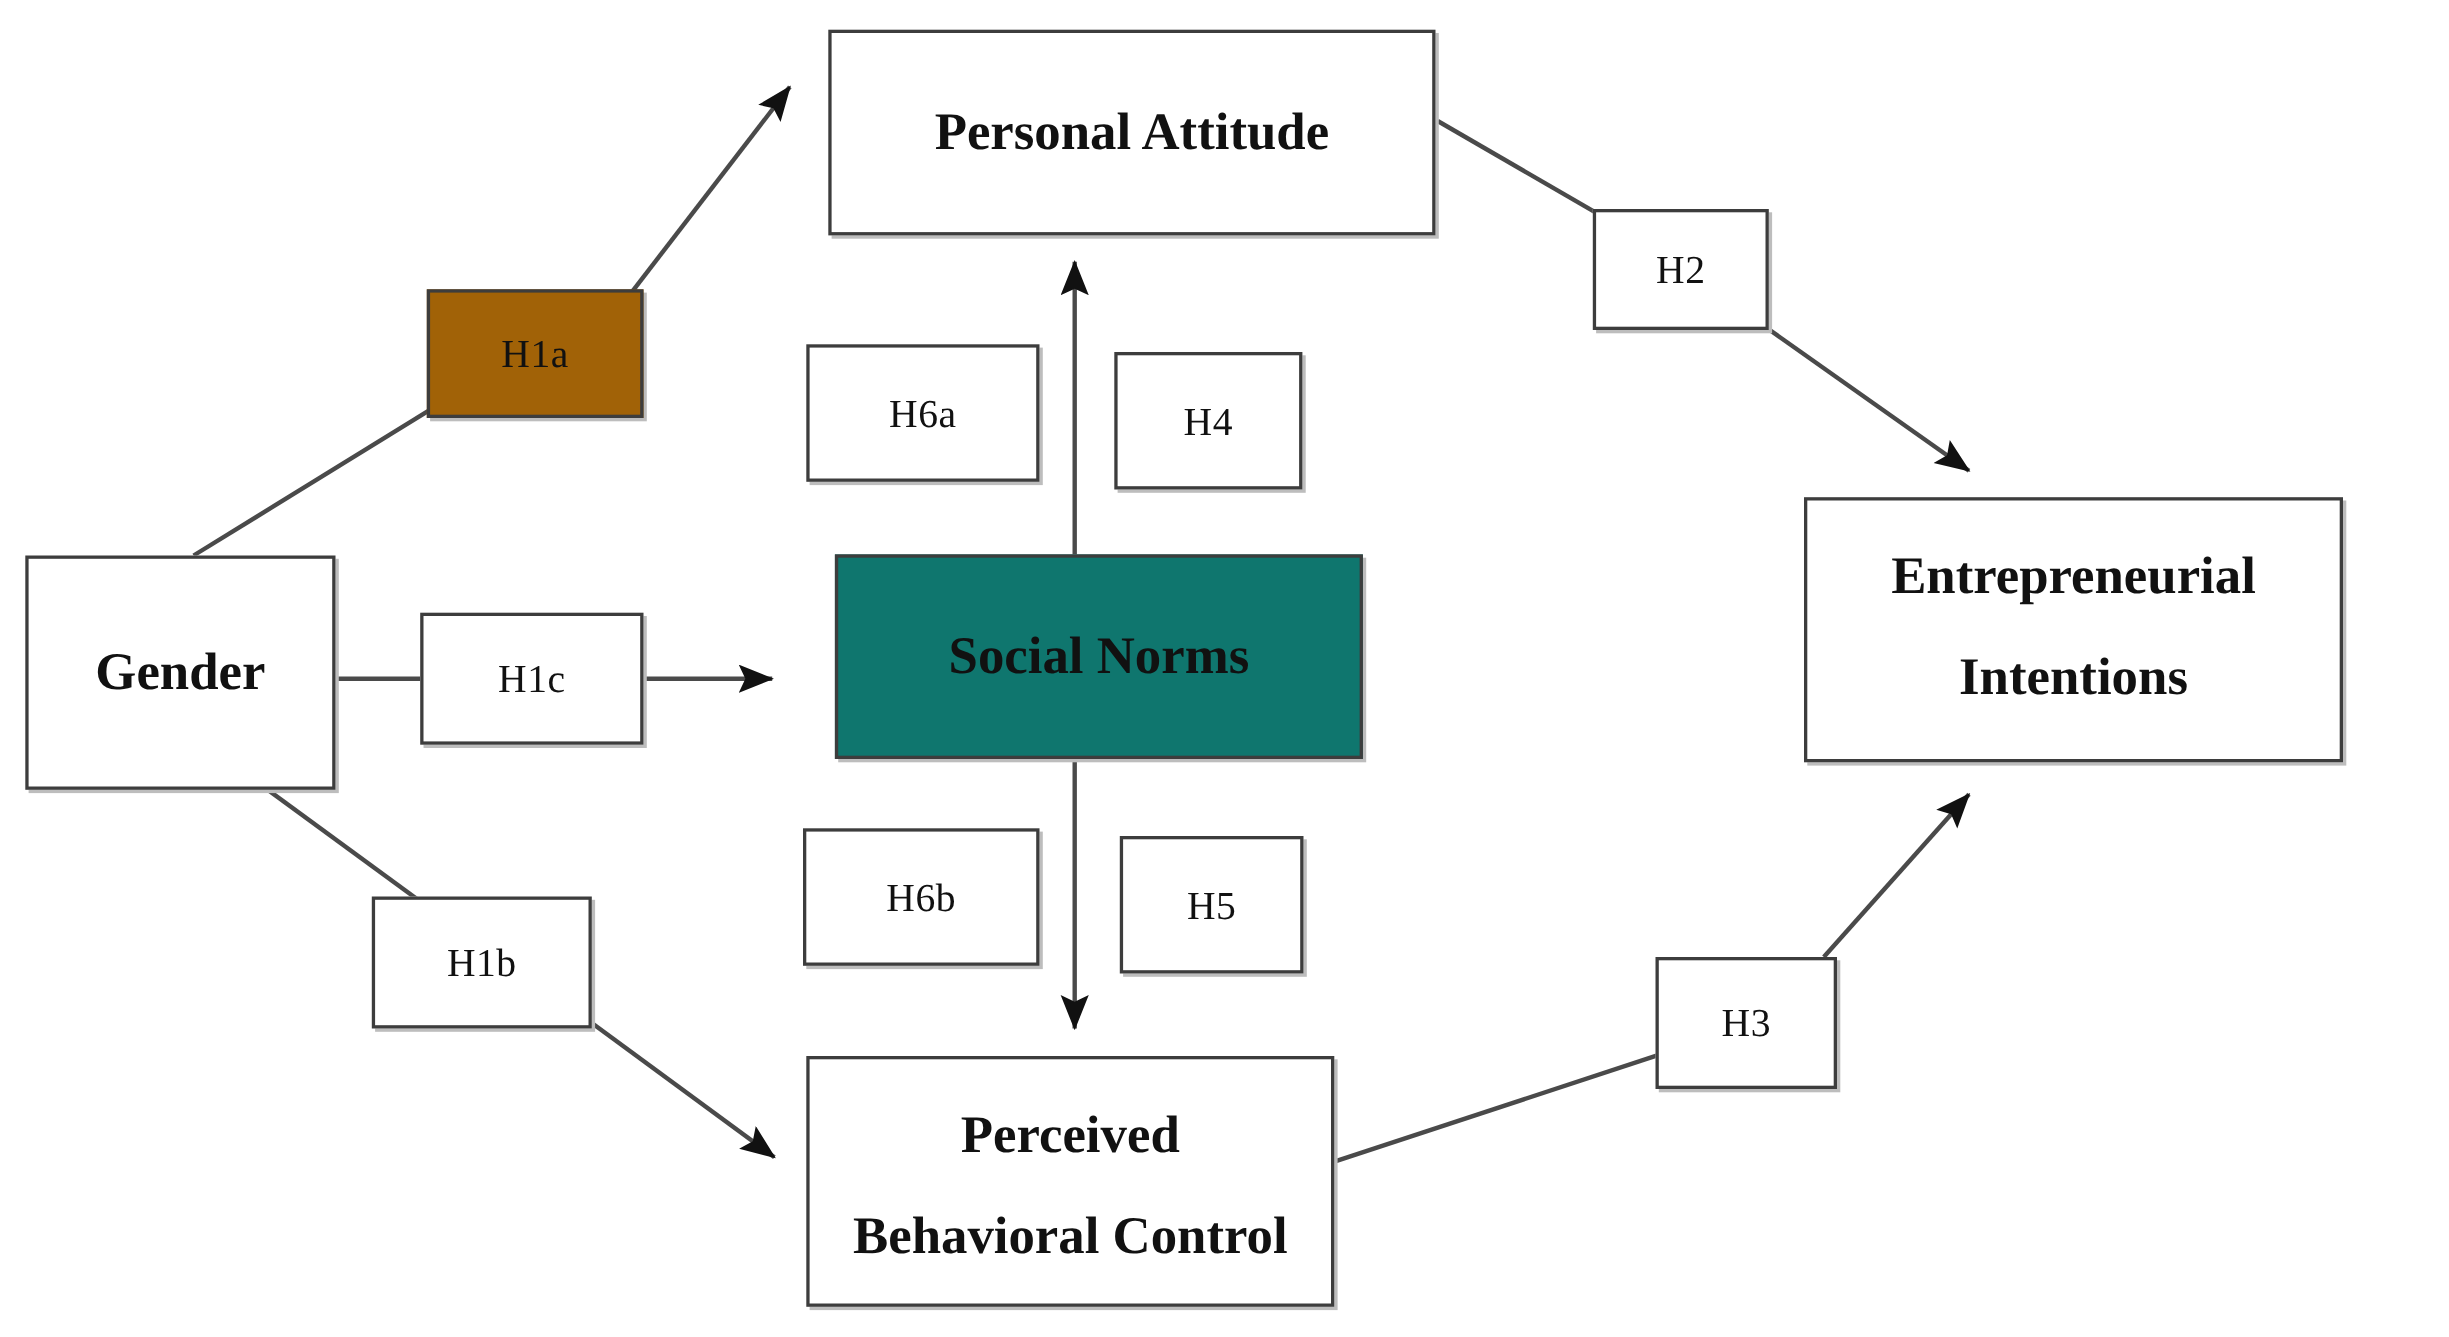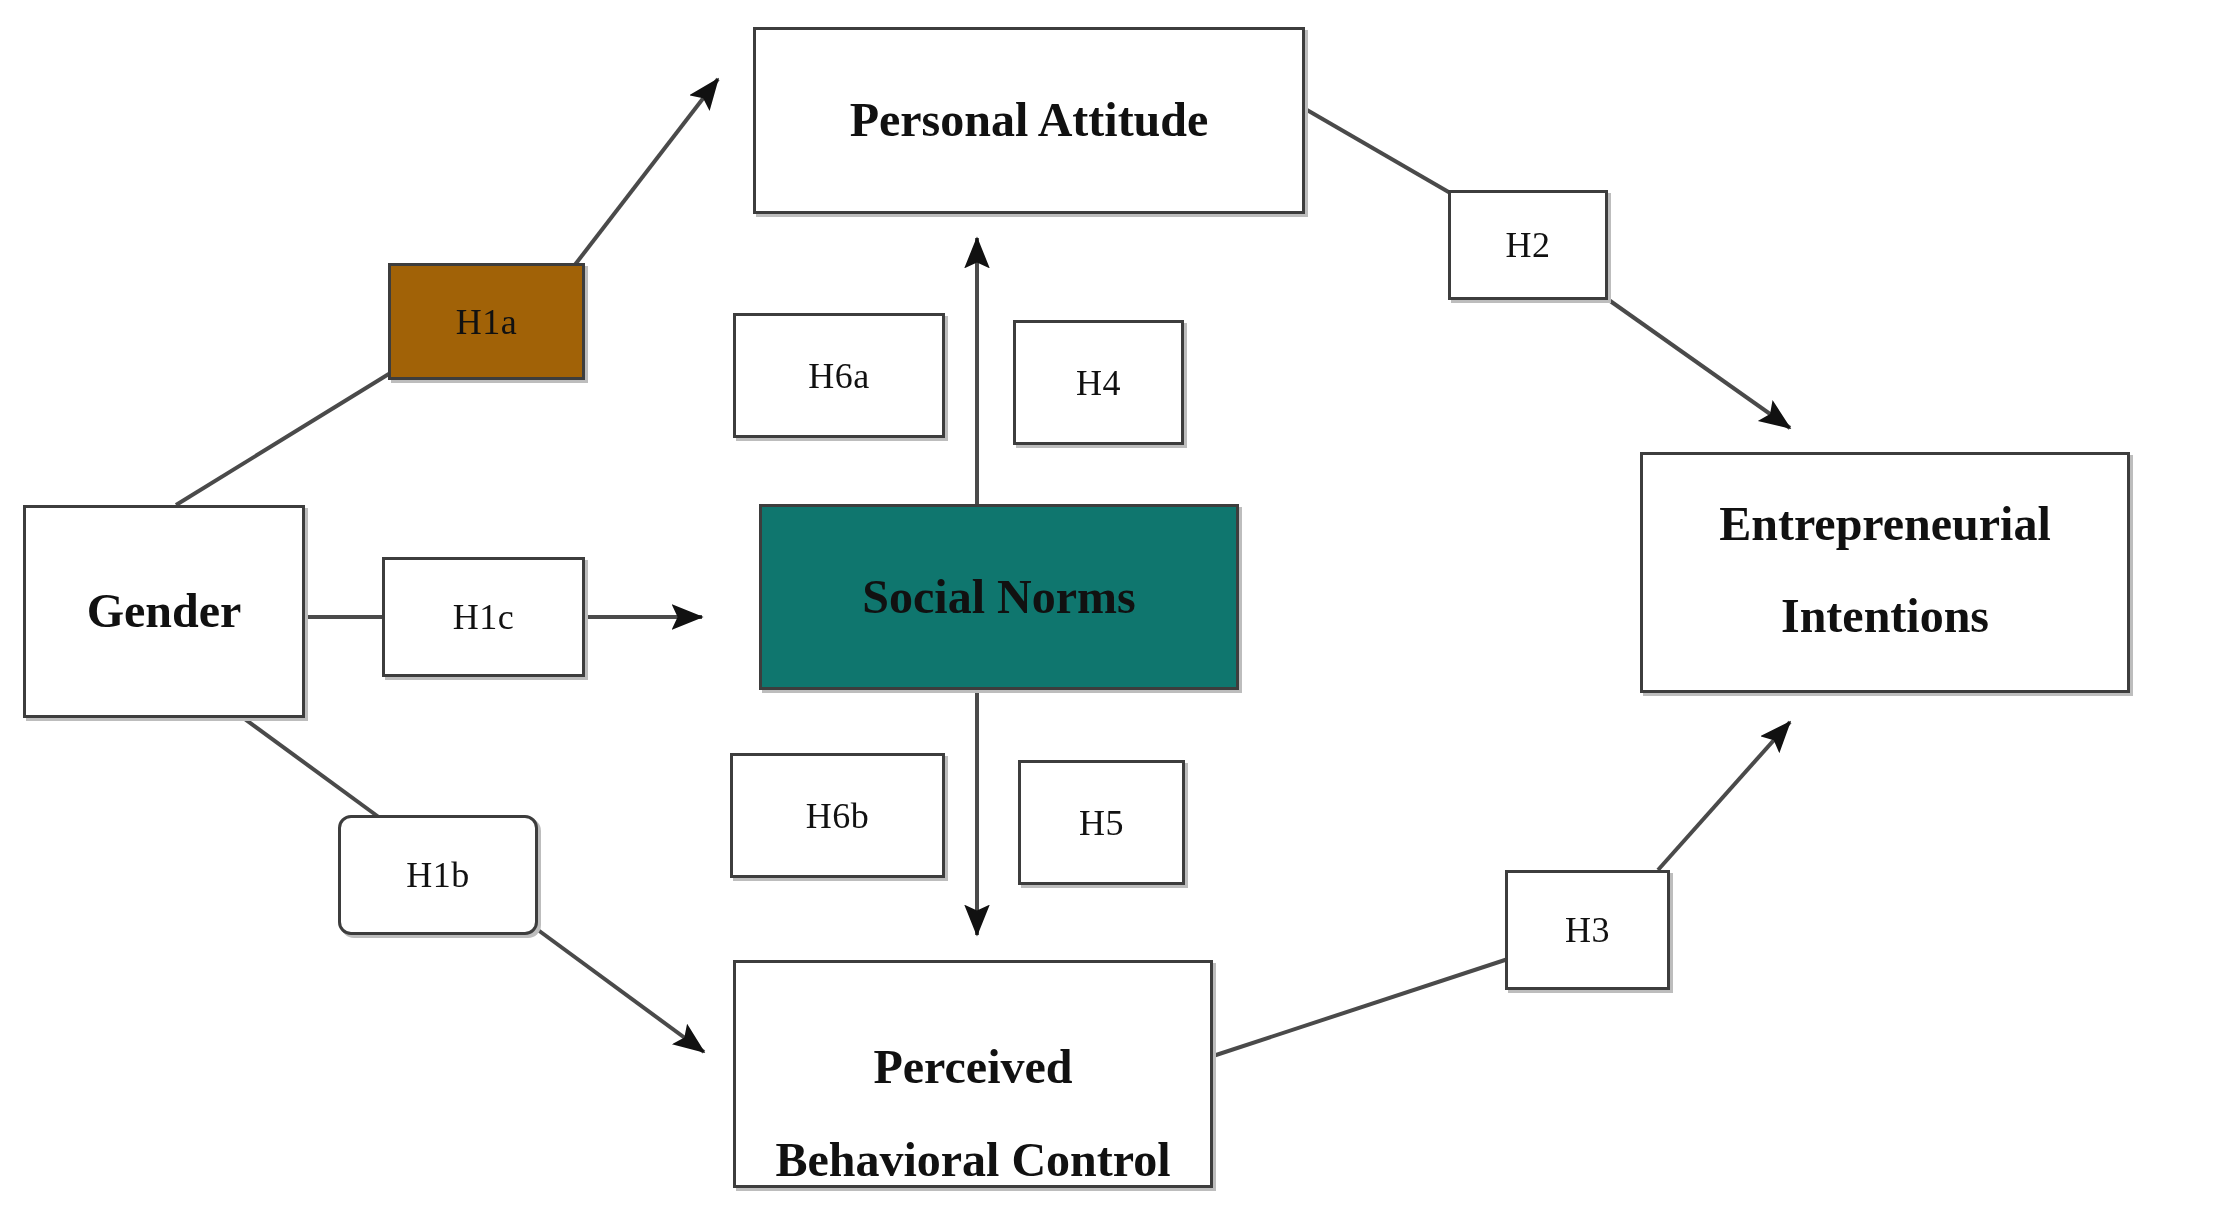--- a/index.html
+++ b/index.html
@@ -100,32 +100,32 @@
 
   <div class="node construct" style="left: 759px; top: 504px; width: 480px; height: 186px; border-color: rgb(61, 61, 61); box-shadow: rgb(189, 189, 189) 3px 3px 0px 0px; color: rgb(17, 17, 17); background: #0f766e;">
     <span class="line1">Social Norms</span>
   </div>
 
   <div class="node construct twoline" style="left: 1640px; top: 452px; width: 490px; height: 241px; border-color: rgb(61, 61, 61); box-shadow: rgb(189, 189, 189) 3px 3px 0px 0px; color: rgb(17, 17, 17); background: rgb(255, 255, 255);">
     <span class="line1">Entrepreneurial</span>
     <span class="line2">Intentions</span>
   </div>
 
-  <div class="node construct twoline" style="left: 733px; top: 960px; width: 480px; height: 228px; border-color: rgb(61, 61, 61); box-shadow: rgb(189, 189, 189) 3px 3px 0px 0px; color: rgb(17, 17, 17); background: rgb(255, 255, 255); justify-content: flex-end;">
+  <div class="node construct twoline" style="left: 733px; top: 960px; width: 480px; height: 228px; border-color: rgb(61, 61, 61); box-shadow: rgb(189, 189, 189) 3px 3px 0px 0px; color: rgb(17, 17, 17); background: rgb(255, 255, 255);">
     <span class="line1">Perceived</span>
     <span class="line2">Behavioral Control</span>
   </div>
 
   <div class="node hyp" style="left: 388px; top: 263px; width: 197px; height: 117px; border-color: rgb(61, 61, 61); box-shadow: rgb(189, 189, 189) 3px 3px 0px 0px; color: rgb(17, 17, 17); background: #a16207;">
     <span>H1a</span>
   </div>
   <div class="node hyp" style="left: 382px; top: 557px; width: 203px; height: 120px; border-color: rgb(61, 61, 61); box-shadow: rgb(189, 189, 189) 3px 3px 0px 0px; color: rgb(17, 17, 17); background: rgb(255, 255, 255);">
     <span>H1c</span>
   </div>
-  <div class="node hyp" style="left: 338px; top: 815px; width: 200px; height: 120px; border-color: rgb(61, 61, 61); box-shadow: rgb(189, 189, 189) 3px 3px 0px 0px; color: rgb(17, 17, 17); background: rgb(255, 255, 255); border-radius: 13px;">
+  <div class="node hyp" style="left: 338px; top: 815px; width: 200px; height: 120px; border-color: rgb(61, 61, 61); box-shadow: rgb(189, 189, 189) 3px 3px 0px 0px; color: rgb(17, 17, 17); background: rgb(255, 255, 255);">
     <span>H1b</span>
   </div>
   <div class="node hyp" style="left: 733px; top: 313px; width: 212px; height: 125px; border-color: rgb(61, 61, 61); box-shadow: rgb(189, 189, 189) 3px 3px 0px 0px; color: rgb(17, 17, 17); background: rgb(255, 255, 255);">
     <span>H6a</span>
   </div>
   <div class="node hyp" style="left: 1013px; top: 320px; width: 171px; height: 125px; border-color: rgb(61, 61, 61); box-shadow: rgb(189, 189, 189) 3px 3px 0px 0px; color: rgb(17, 17, 17); background: rgb(255, 255, 255);">
     <span>H4</span>
   </div>
   <div class="node hyp" style="left: 730px; top: 753px; width: 215px; height: 125px; border-color: rgb(61, 61, 61); box-shadow: rgb(189, 189, 189) 3px 3px 0px 0px; color: rgb(17, 17, 17); background: rgb(255, 255, 255);">
     <span>H6b</span>

